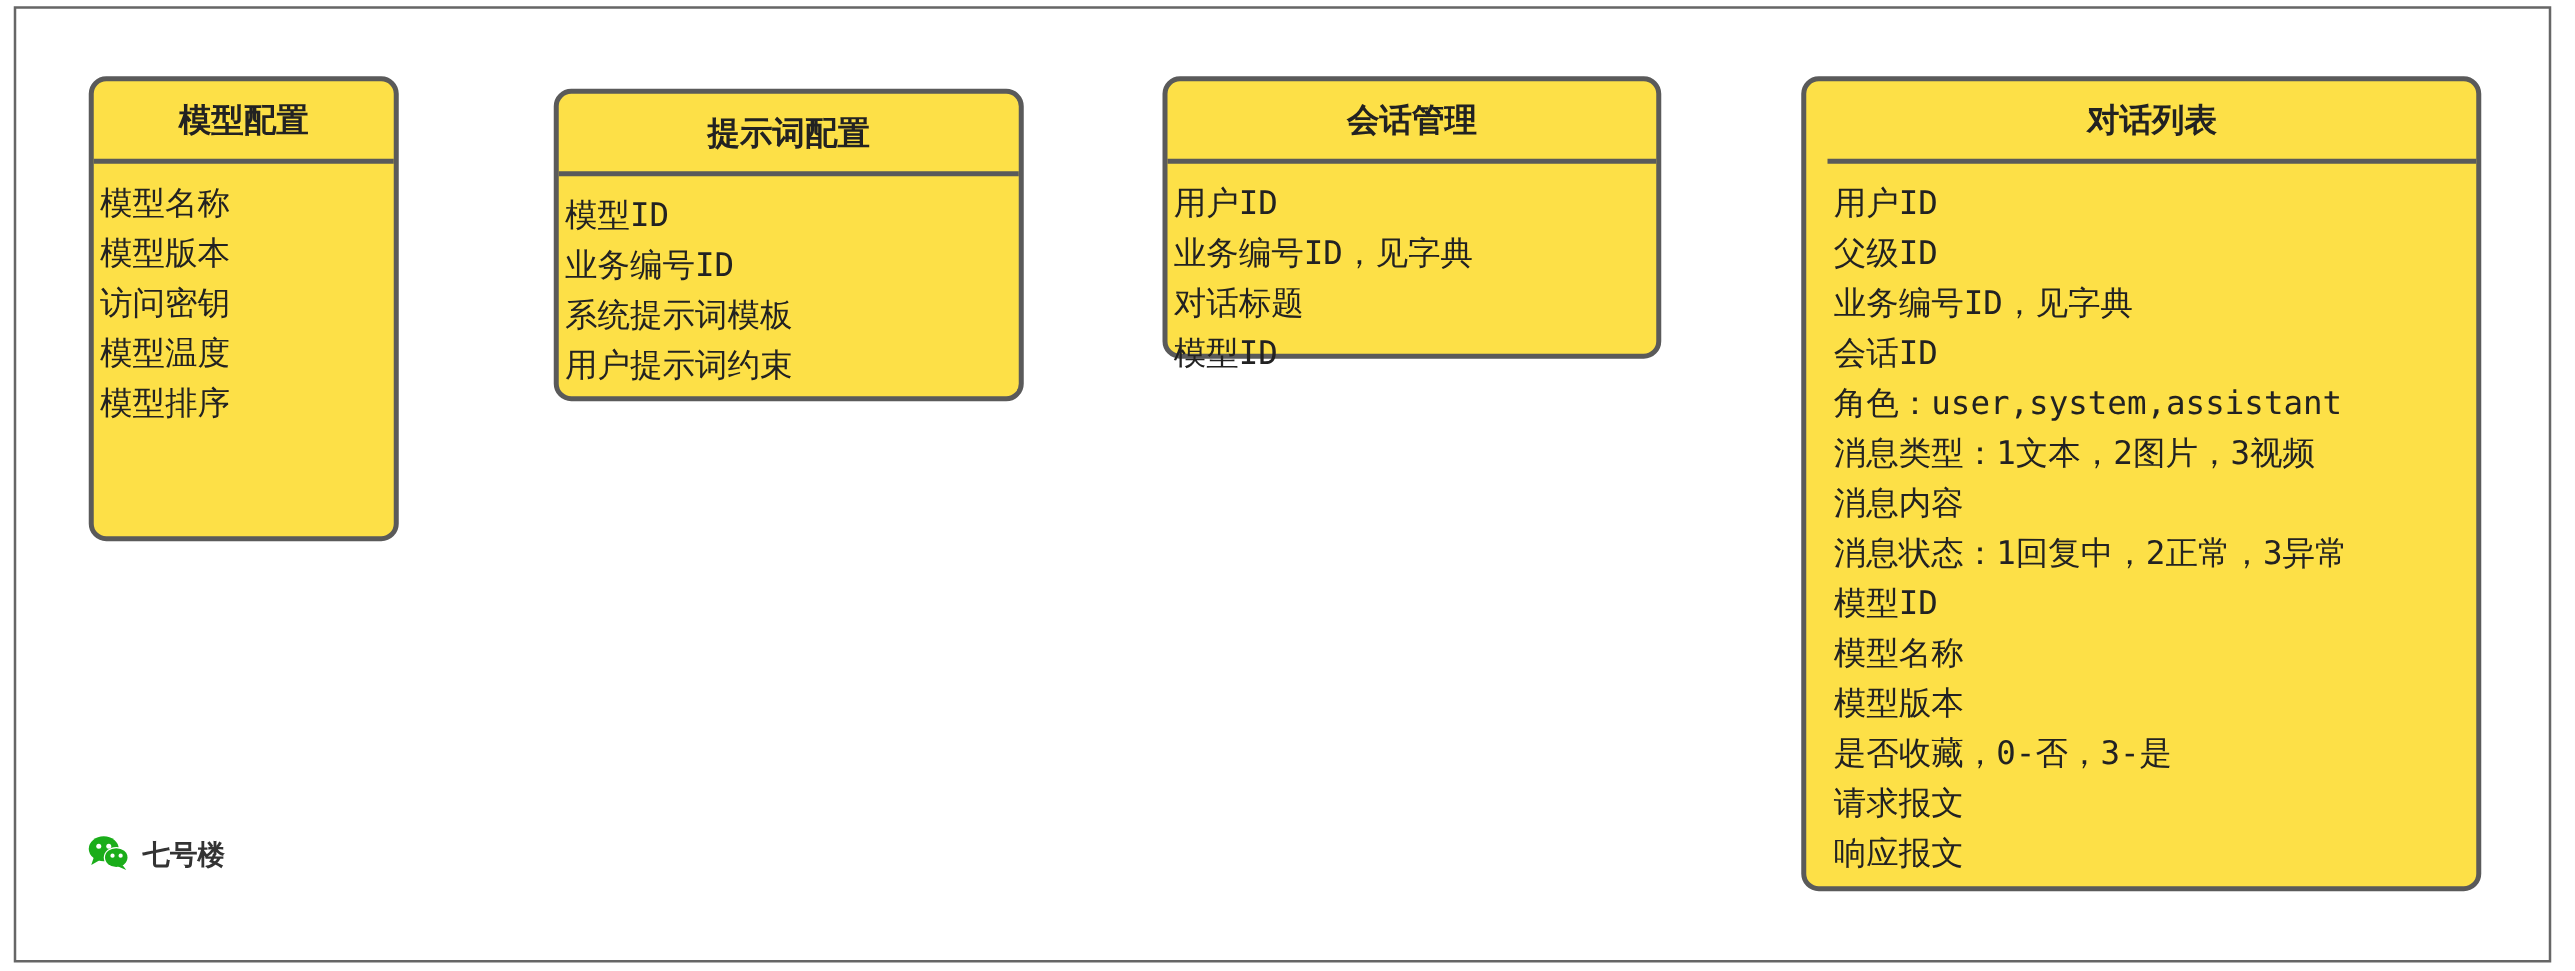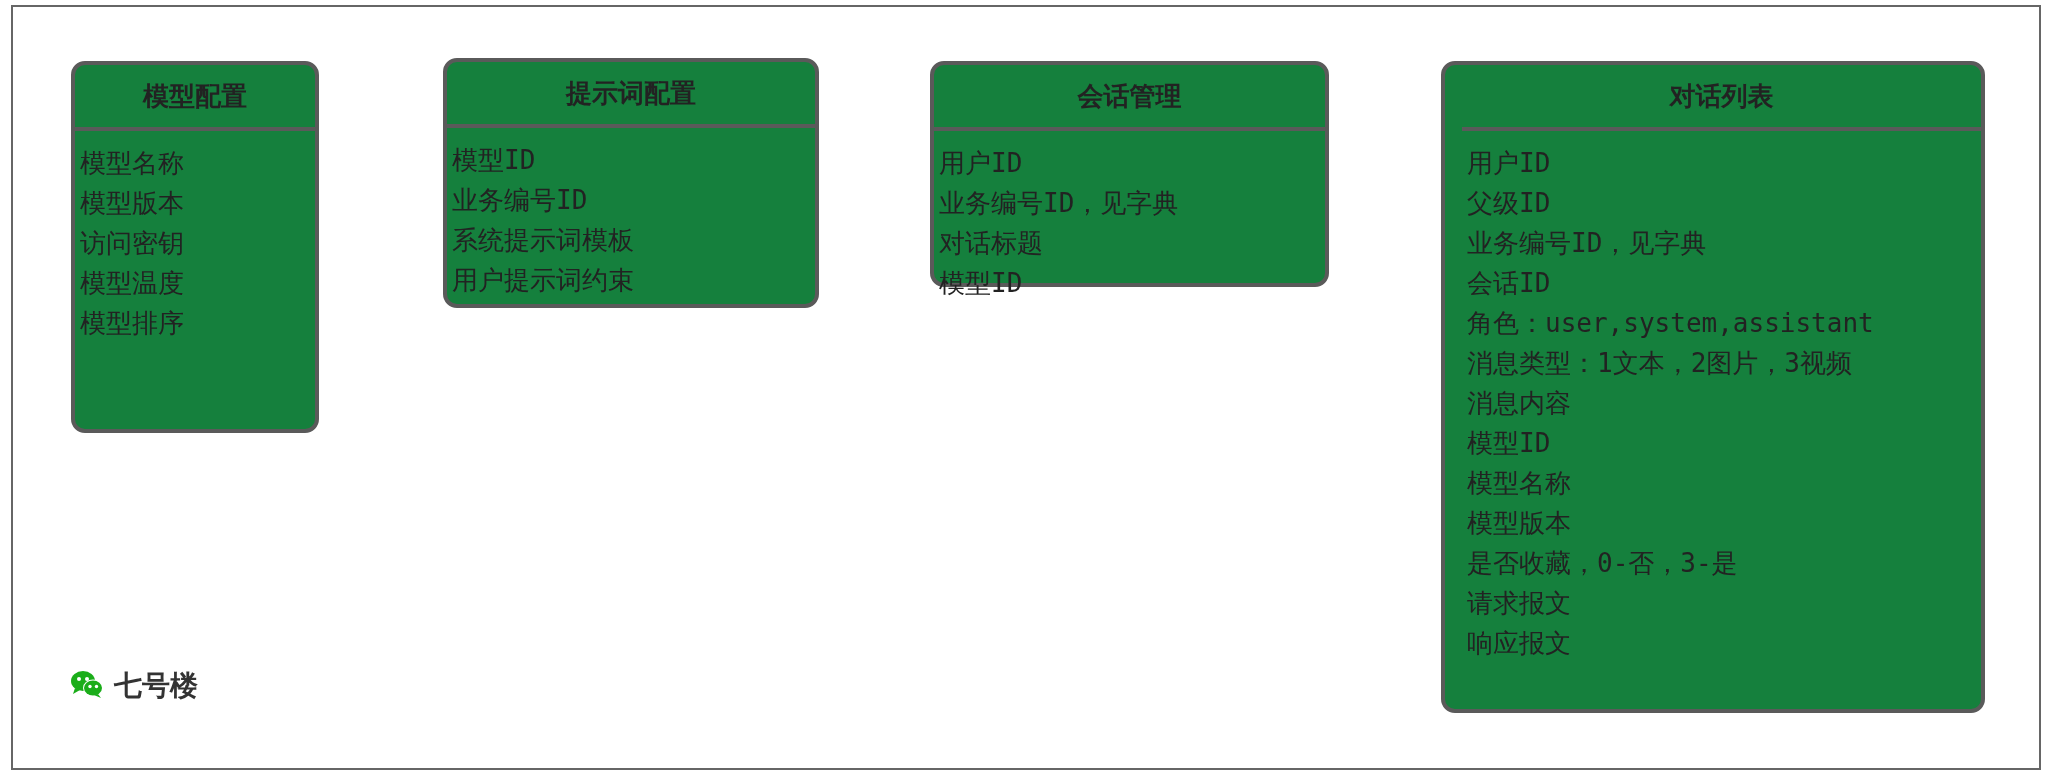--- a/index.html
+++ b/index.html
@@ -1,47 +1,47 @@
 <!DOCTYPE html>
 <html><head>
   <meta charset="utf-8">
   <style>
     html, body { margin: 0; padding: 0; background: #ffffff; }
     body { width: 2060px; height: 777px; position: relative; overflow: hidden;
            font-family: "DejaVu Sans", "Liberation Sans", sans-serif; color: #222; }
     .frame { position: absolute; left: 11px; top: 5px; width: 2030px; height: 765px;
              border: 2px solid #666; box-sizing: border-box; }
     .entity { position: absolute; border: 4px solid #5a5a5a; border-radius: 14px;
-              box-sizing: border-box; background: #15803d; }
+              box-sizing: border-box; background: #fde047; }
     .entity .title { height: 62px; border-bottom: 4px solid #5a5a5a; box-sizing: content-box;
                      display: flex; align-items: center; justify-content: center;
                      font-weight: bold; font-size: 26px; color: #222; }
     .entity .fields { padding: 12px 0 0 5px; }
     .entity .field { font-family: "DejaVu Sans Mono", "Liberation Mono", monospace;
                      font-size: 26px; line-height: 40px; height: 40px; white-space: nowrap; color: #222; }
     .watermark { position: absolute; left: 70px; top: 667px; display: flex; align-items: center; gap: 10px; }
-    .watermark .label { font-size: 28px; font-weight: bold; color: #333; }
+    .watermark .label { font-size: 22px; font-weight: bold; color: #333; }
   </style>
 </head>
 <body>
 
 <div class="frame"></div>
 
 <div class="entity" style="left:71px; top:61px; width:248px; height:372px;">
   <div class="title">模型配置</div>
   <div class="fields">
     <div class="field">模型名称</div>
     <div class="field">模型版本</div>
     <div class="field">访问密钥</div>
     <div class="field">模型温度</div>
     <div class="field">模型排序</div>
   </div>
 </div>
 
-<div class="entity" style="left:443px; top:58px; width:376px; height:250px;">
+<div class="entity" style="left:443px; top:71px; width:376px; height:250px;">
   <div class="title">提示词配置</div>
   <div class="fields">
     <div class="field">模型ID</div>
     <div class="field">业务编号ID</div>
     <div class="field">系统提示词模板</div>
     <div class="field">用户提示词约束</div>
   </div>
 </div>
 
 <div class="entity" style="left:930px; top:61px; width:399px; height:226px;">
@@ -57,20 +57,21 @@
 <div class="entity" style="left:1441px; top:61px; width:544px; height:652px;padding-left:17px;">
   <div class="title">对话列表</div>
   <div class="fields">
     <div class="field">用户ID</div>
     <div class="field">父级ID</div>
     <div class="field">业务编号ID，见字典</div>
     <div class="field">会话ID</div>
     <div class="field">角色：user,system,assistant</div>
     <div class="field">消息类型：1文本，2图片，3视频</div>
     <div class="field">消息内容</div>
+    <div class="field">消息状态：1回复中，2正常，3异常</div>
     <div class="field">模型ID</div>
     <div class="field">模型名称</div>
     <div class="field">模型版本</div>
     <div class="field">是否收藏，0-否，3-是</div>
     <div class="field">请求报文</div>
     <div class="field">响应报文</div>
   </div>
 </div>
 
 <div class="watermark">

